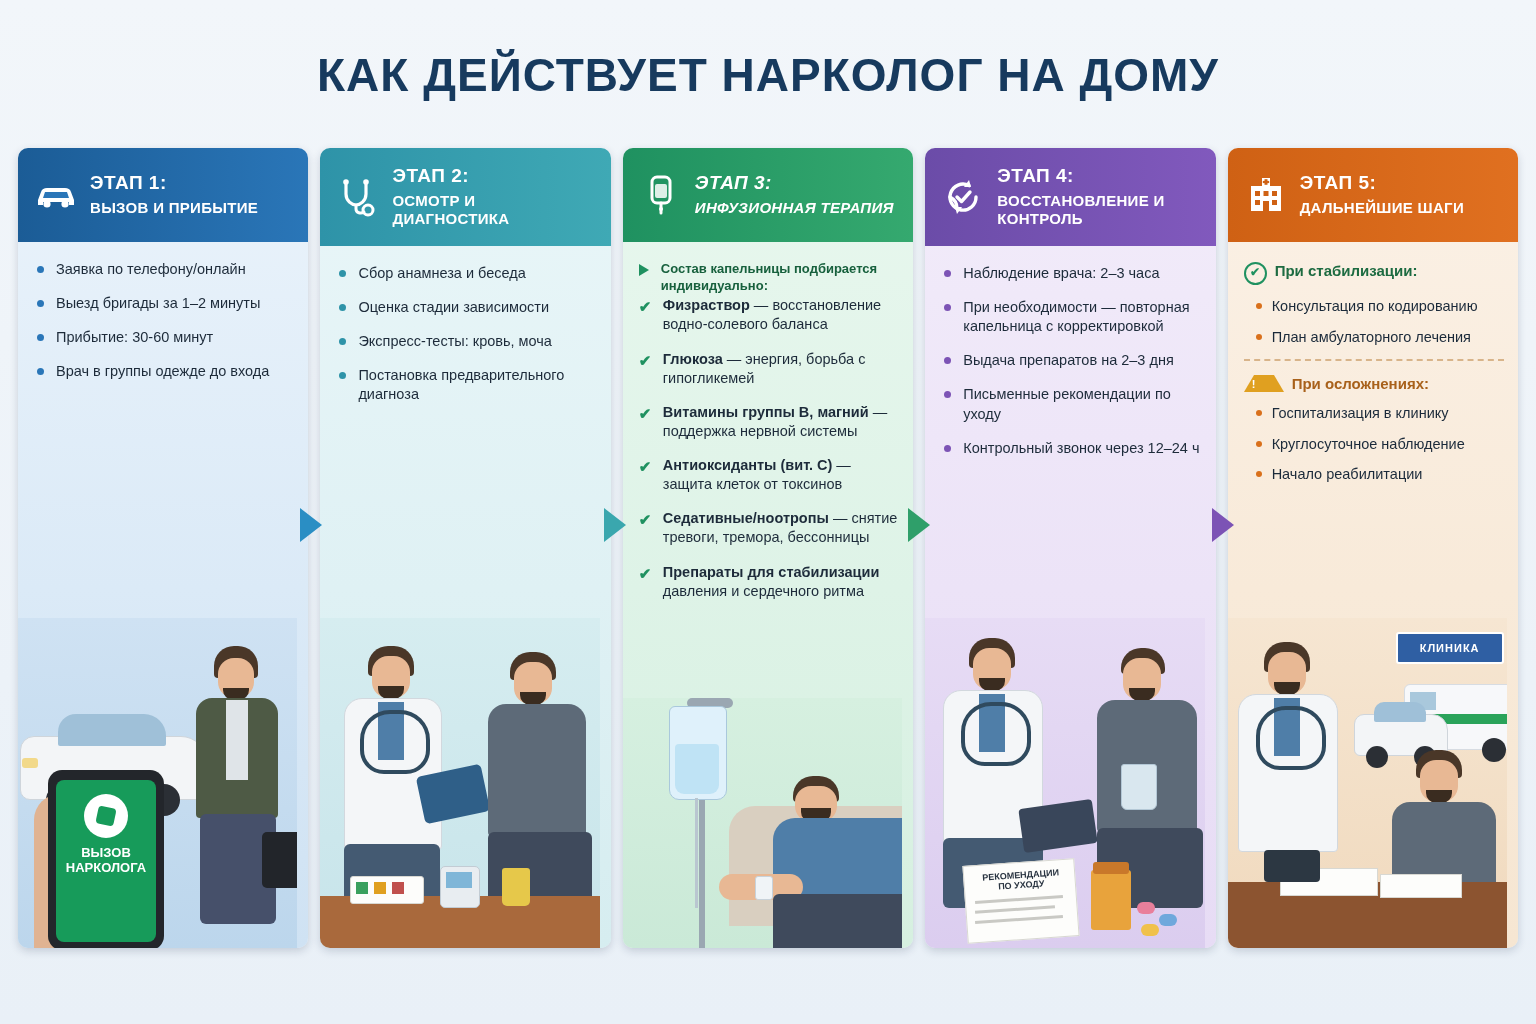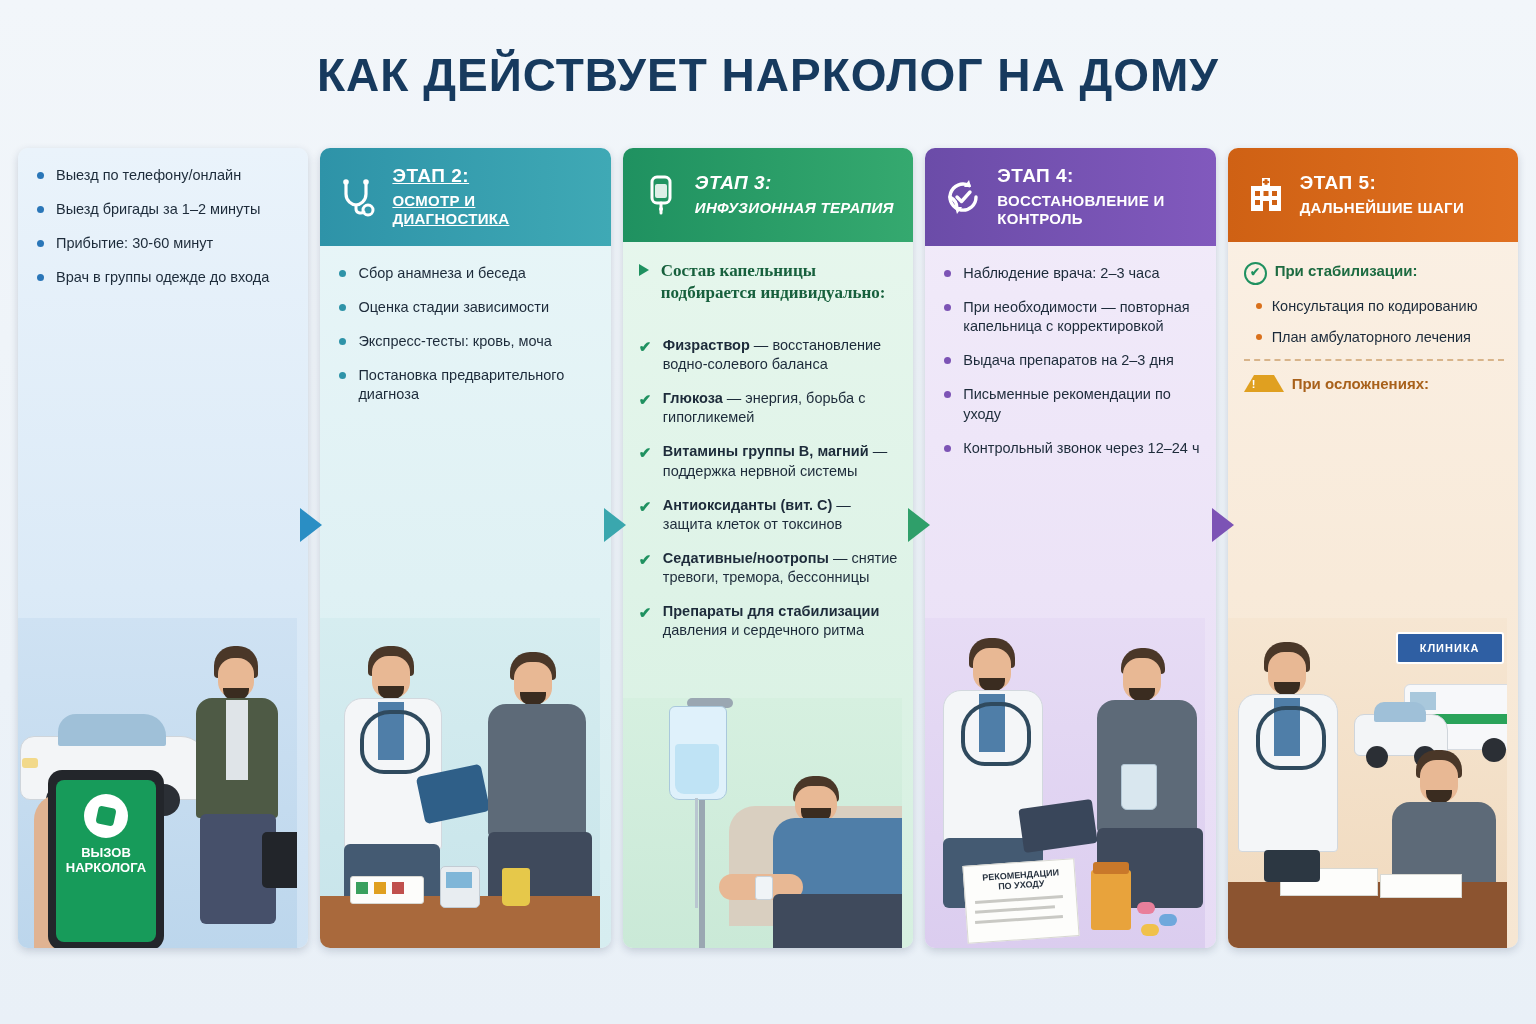--- a/index.html
+++ b/index.html
@@ -114,21 +114,21 @@
     font-weight: bold;
   }
   .b {
     font-weight: bold;
   }
   
   .c1 .col-head { background: linear-gradient(90deg,#1b5c96,#2a76b8); }
   .c1 { background: linear-gradient(180deg,#eaf3fb 0%, #dbeaf7 55%, #cfe2f3 100%); }
   .c1 .dot { background: #2a76b8; }
 
-  .c2 .col-head { background: linear-gradient(90deg,#2e93a8,#3fa9b5); text-decoration: underline; }
+  .c2 .col-head { background: linear-gradient(90deg,#2e93a8,#3fa9b5); }
   .c2 { background: linear-gradient(180deg,#e9f6f8 0%, #dff1f4 55%, #d6edf0 100%); }
   .c2 .dot { background: #2e93a8; }
 
   .c3 .col-head { background: linear-gradient(90deg,#1f9160,#35a96f); font-style: italic; }
   .c3 { background: linear-gradient(180deg,#e8f7ee 0%, #def3e7 55%, #d6f0e0 100%); }
   .c3 .check { color: #1f9160; }
 
   .c4 .col-head { background: linear-gradient(90deg,#6b4ca8,#8159bd); }
   .c4 { background: linear-gradient(180deg,#f2ecfa 0%, #ece3f7 55%, #e7dcf5 100%); }
   .c4 .dot { background: #7c53b5; }
@@ -198,26 +198,25 @@
     left: 2px;
     top: 6px;
     width: 6px;
     height: 6px;
     border-radius: 50%;
     background: #d9701b;
   }
   .c3 .lead {
     position: relative;
     padding-left: 22px;
-    font-size: 17px;
+    font-size: 13px;
     font-weight: bold;
     line-height: 1.32;
     color: #17603d;
-    margin-bottom: 31px;
-    font-family: Liberation Serif, serif;
+    margin-bottom: 2px;
   }
   .c3 .lead .tri {
     position: absolute;
     left: 0;
     top: 4px;
     width: 0; height: 0;
     border-top: 6px solid transparent;
     border-bottom: 6px solid transparent;
     border-left: 10px solid #1f9160;
   }
@@ -285,23 +284,37 @@
 </head>
 <body>
 
 <div class="page">
 
   <div class="main-title">КАК ДЕЙСТВУЕТ НАРКОЛОГ НА ДОМУ</div>
 
   <div class="columns">
 
     <div class="col c1">
+      <div class="col-head">
+        <div class="head-icon">
+          <svg width="44" height="30" viewBox="0 0 44 30">
+            <path d="M4 20 L7 12 C8 9 10 8 13 8 L31 8 C34 8 36 9 37 12 L40 20 L40 25 L35 25 L35 22 L9 22 L9 25 L4 25 Z" fill="#ffffff"></path>
+            <path d="M11 12 L33 12 L35 18 L9 18 Z" fill="#2a76b8"></path>
+            <circle cx="13" cy="24" r="3.6" fill="#ffffff"></circle>
+            <circle cx="31" cy="24" r="3.6" fill="#ffffff"></circle>
+          </svg>
+        </div>
+        <div class="head-text">
+          <div class="stage">ЭТАП 1:</div>
+          <div class="stage-name">ВЫЗОВ И ПРИБЫТИЕ</div>
+        </div>
+      </div>
       <div class="col-body">
         <ul class="bullets">
-          <li><span class="dot"></span><span>Выезд по телефону/онлайн</span></li>
+          <li><span class="dot"></span><span>Заявка по телефону/онлайн</span></li>
           <li><span class="dot"></span><span>Выезд бригады за 1–2 минуты</span></li>
           <li><span class="dot"></span><span>Прибытие: 30-60 минут</span></li>
           <li><span class="dot"></span><span>Врач в группы одежде до входа</span></li>
         </ul>
       </div>
 
       <div class="illus">
 
         <div class="sh car-body" style="left:2px; top:118px; width:185px; height:62px; border-radius:14px 26px 10px 10px;"></div>
         <div class="sh car-glass" style="left:40px; top:96px; width:108px; height:32px; border-radius:18px 22px 2px 2px;"></div>
@@ -518,20 +531,25 @@
           <li><span class="dot"></span><span>Консультация по кодированию</span></li>
           <li><span class="dot"></span><span>План амбулаторного лечения</span></li>
         </ul>
 
         <div class="divider-dash"></div>
 
         <div class="sub-head amber">
           <span class="badge-tri"></span>
           <span>При осложнениях:</span>
         </div>
+        <ul class="sub-bullets">
+          <li><span class="dot"></span><span>Госпитализация в клинику</span></li>
+          <li><span class="dot"></span><span>Круглосуточное наблюдение</span></li>
+          <li><span class="dot"></span><span>Начало реабилитации</span></li>
+        </ul>
       </div>
       <div class="illus">
 
         <div class="sh clinic-sign" style="left:168px; top:14px; width:104px; height:28px; border-radius:3px;">
           <span>КЛИНИКА</span>
         </div>
 
         <div class="sh amb" style="left:176px; top:66px; width:116px; height:64px; border-radius:6px;"></div>
         <div class="sh amb-stripe" style="left:176px; top:96px; width:116px; height:10px;"></div>
         <div class="sh" style="left:182px; top:74px; width:26px; height:18px; background:#a9c8dc;"></div>

